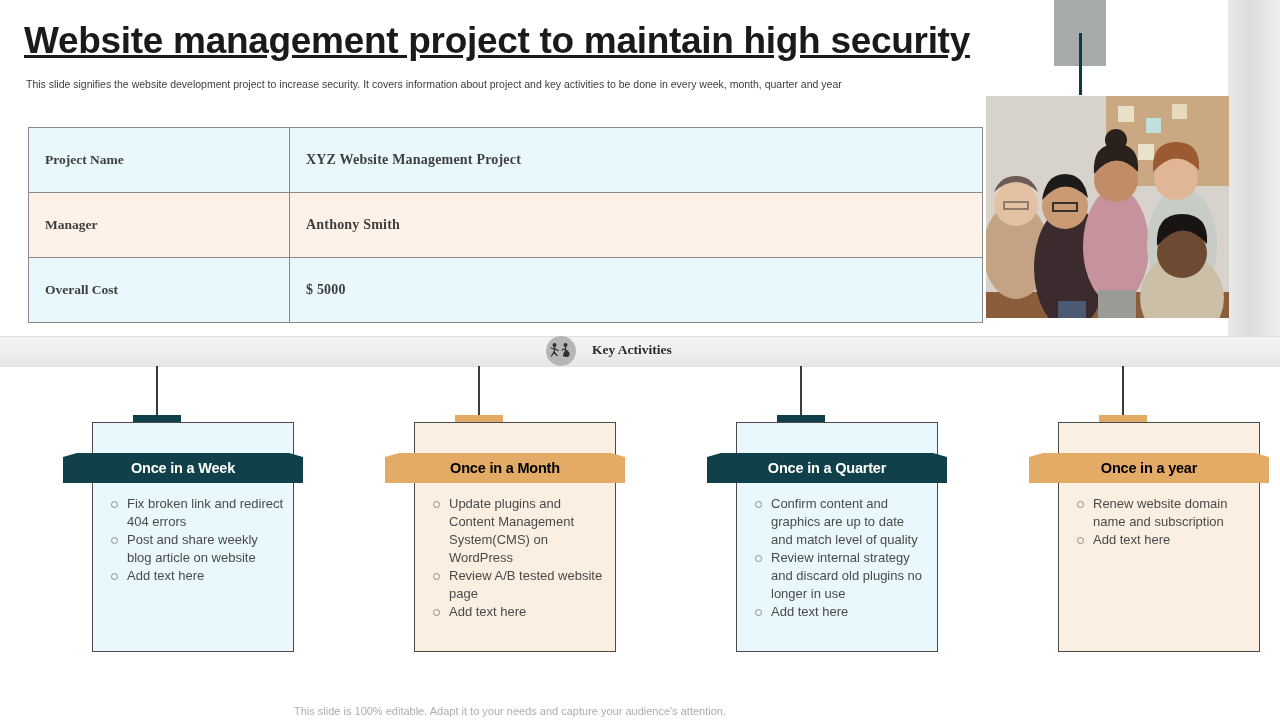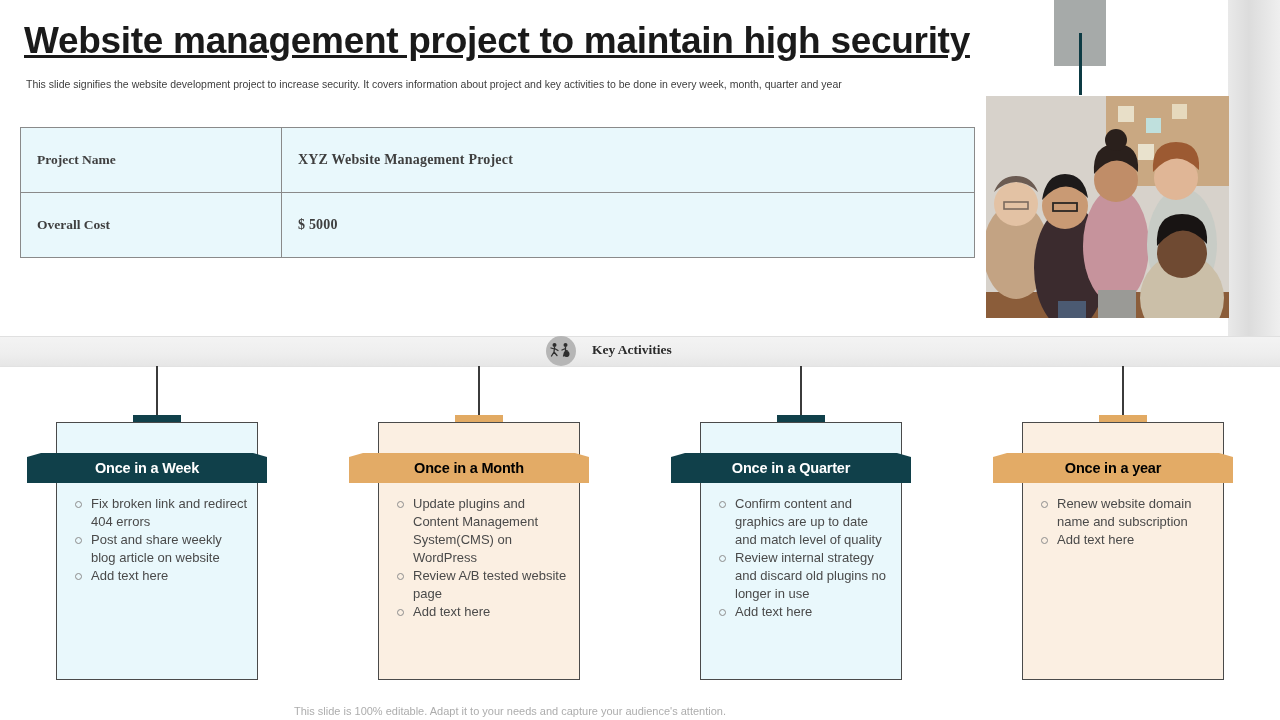--- a/index.html
+++ b/index.html
@@ -38,21 +38,21 @@
     text-decoration:underline;
   }
   #page-subtitle{
     position:absolute;left:26px;top:78px;width:945px;
     font-size:10.5px;color:#3d3d3d;line-height:1.3;
     font-family:"Liberation Sans", sans-serif;
   }
 
   
   #info-table{
-    position:absolute;left:20px;top:127px;width:955px;
+    position:absolute;left:28px;top:127px;width:955px;
     border-collapse:collapse;table-layout:fixed;
   }
   #info-table td{
     border:1px solid #8a8a8a;
     height:64px;
     padding:0 16px;
     font-family:"Liberation Serif", serif;
     font-weight:700;font-size:13.5px;color:#3f3f3f;
     vertical-align:middle;
   }
@@ -78,23 +78,24 @@
     font-weight:700;font-size:13.5px;color:#2b2b2b;
   }
 
   
   .connector{
     position:absolute;width:2px;background:#3b3b3b;top:366px;height:56px;
   }
 
   
   .card{
-    position:absolute;top:422px;width:202px;height:258px;
+    position:absolute;top:422px;width:202px;height:230px;
     border:1px solid #4a4a4a;
     box-sizing:border-box;
+    margin-left:36px;
   }
   .card.blue{background:#e9f8fc;}
   .card.cream{background:#fbefe2;}
 
   .card-tab{
     position:absolute;top:415px;width:48px;height:8px;
   }
   .card-tab.dark{background:#10404a;}
   .card-tab.tan{background:#e2aa63;}
 
@@ -181,20 +182,24 @@
 
 <div id="page-title">Website management project to maintain high security</div>
 <div id="page-subtitle">This slide signifies the website development project to increase security. It covers information about project and key activities to be done in every week, month, quarter and year</div>
 
 <table id="info-table">
   <tbody>
     <tr class="row-blue">
       <td>Project Name</td>
       <td class="val">XYZ Website Management Project</td>
     </tr>
+    <tr class="row-cream">
+      <td>Manager</td>
+      <td class="val">Anthony Smith</td>
+    </tr>
     <tr class="row-blue">
       <td>Overall Cost</td>
       <td class="val">$ 5000</td>
     </tr>
   </tbody>
 </table>
 
 <div id="activities-bar"></div>
 <div id="activities-badge">
   <svg width="22" height="18" viewBox="0 0 22 18">

